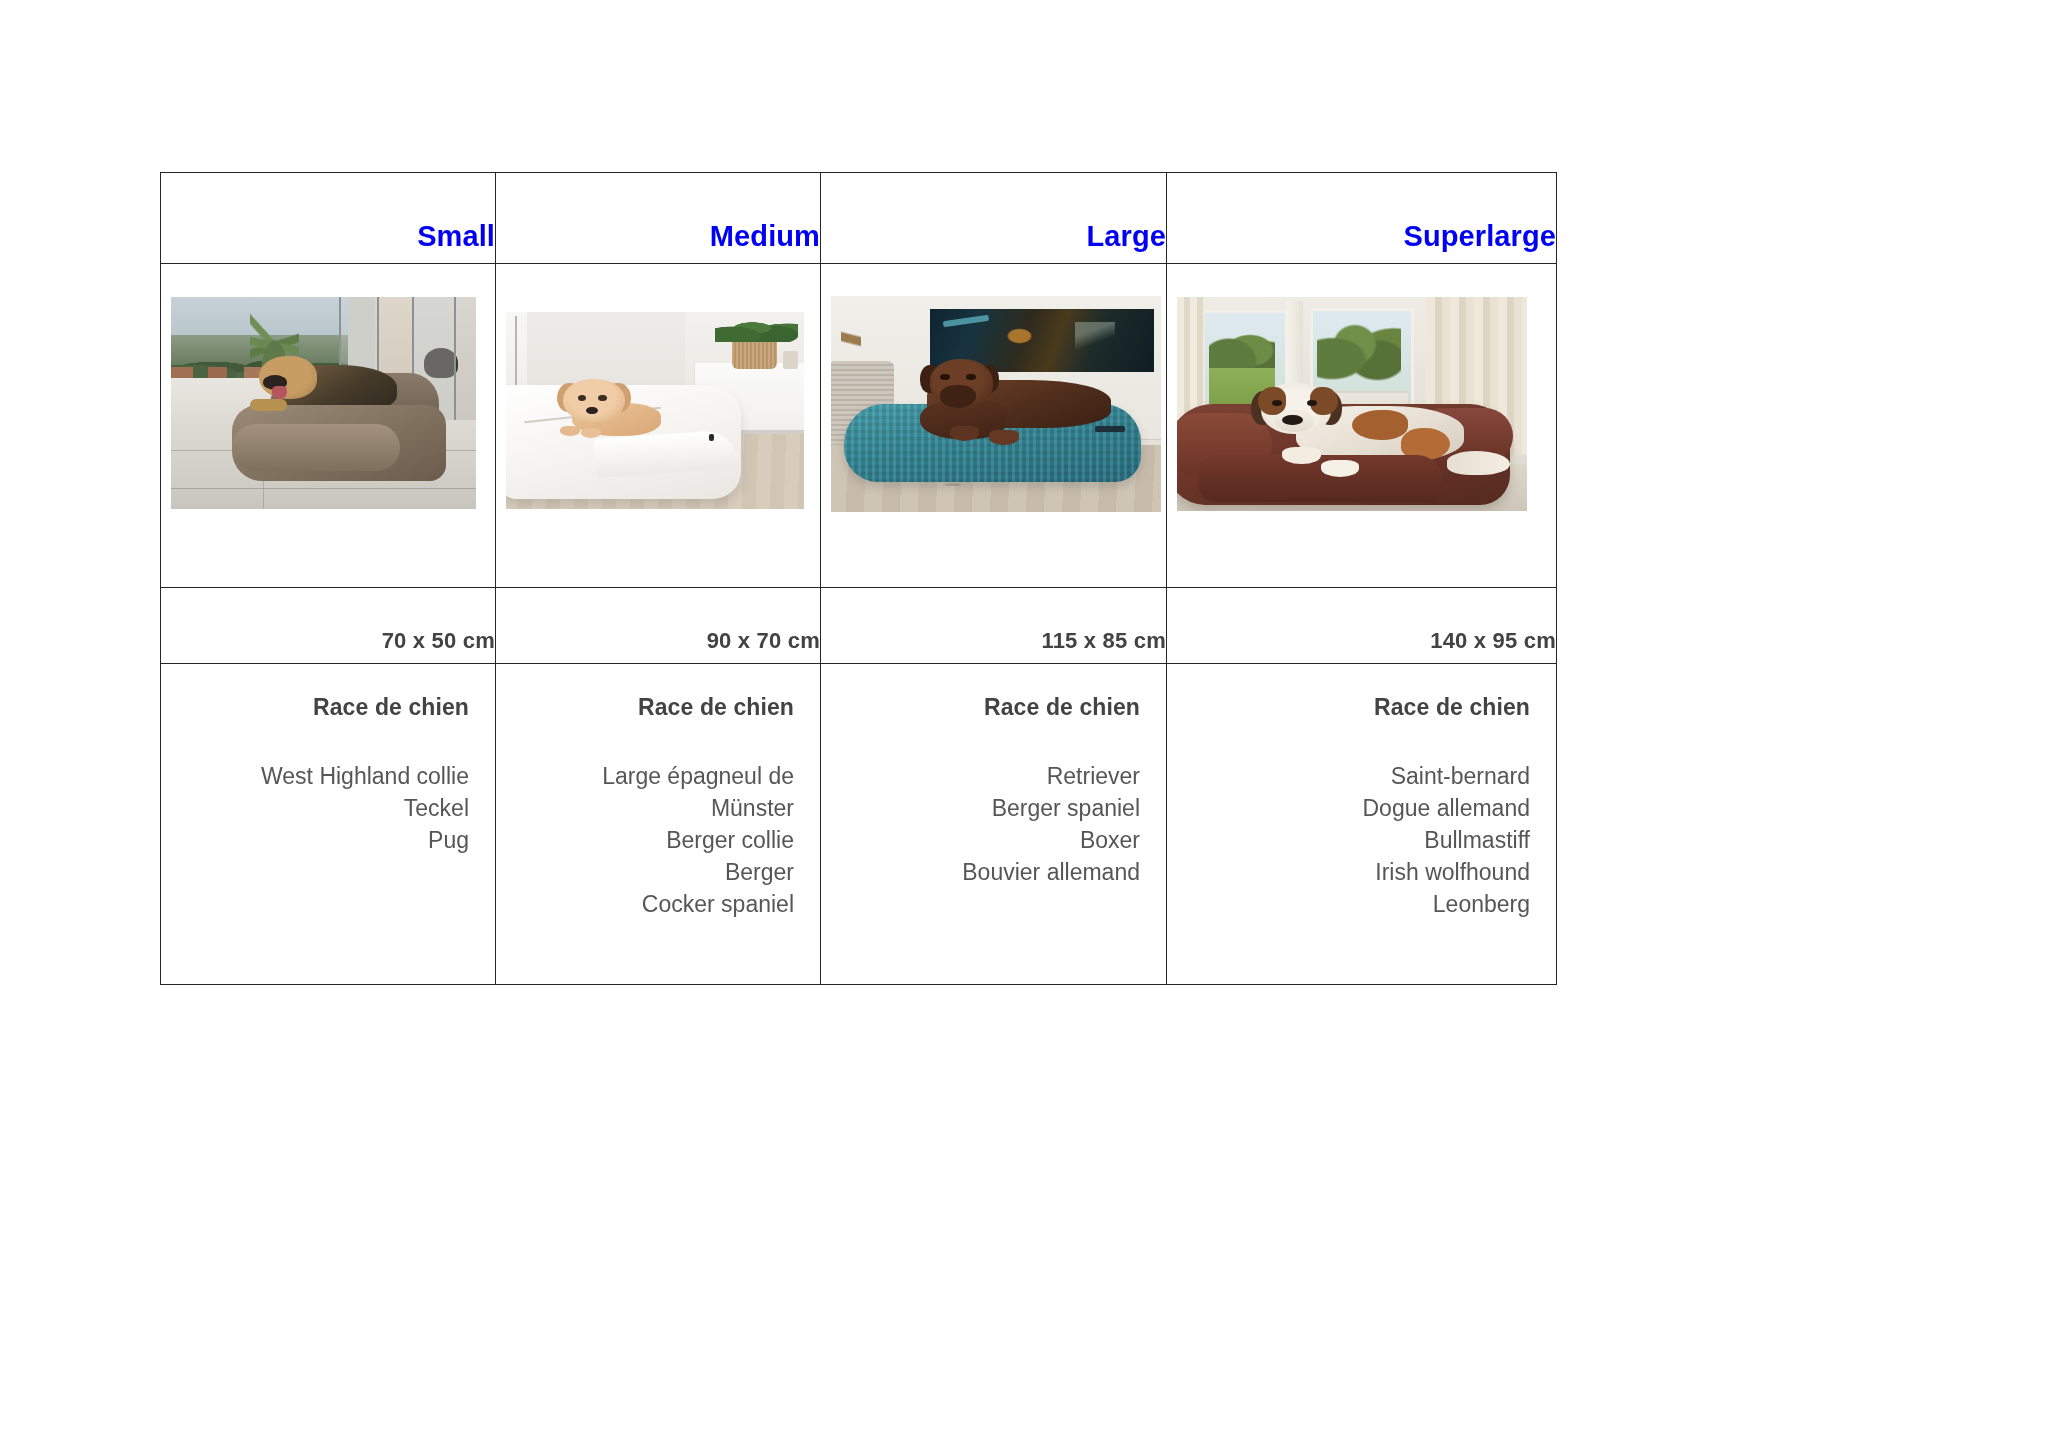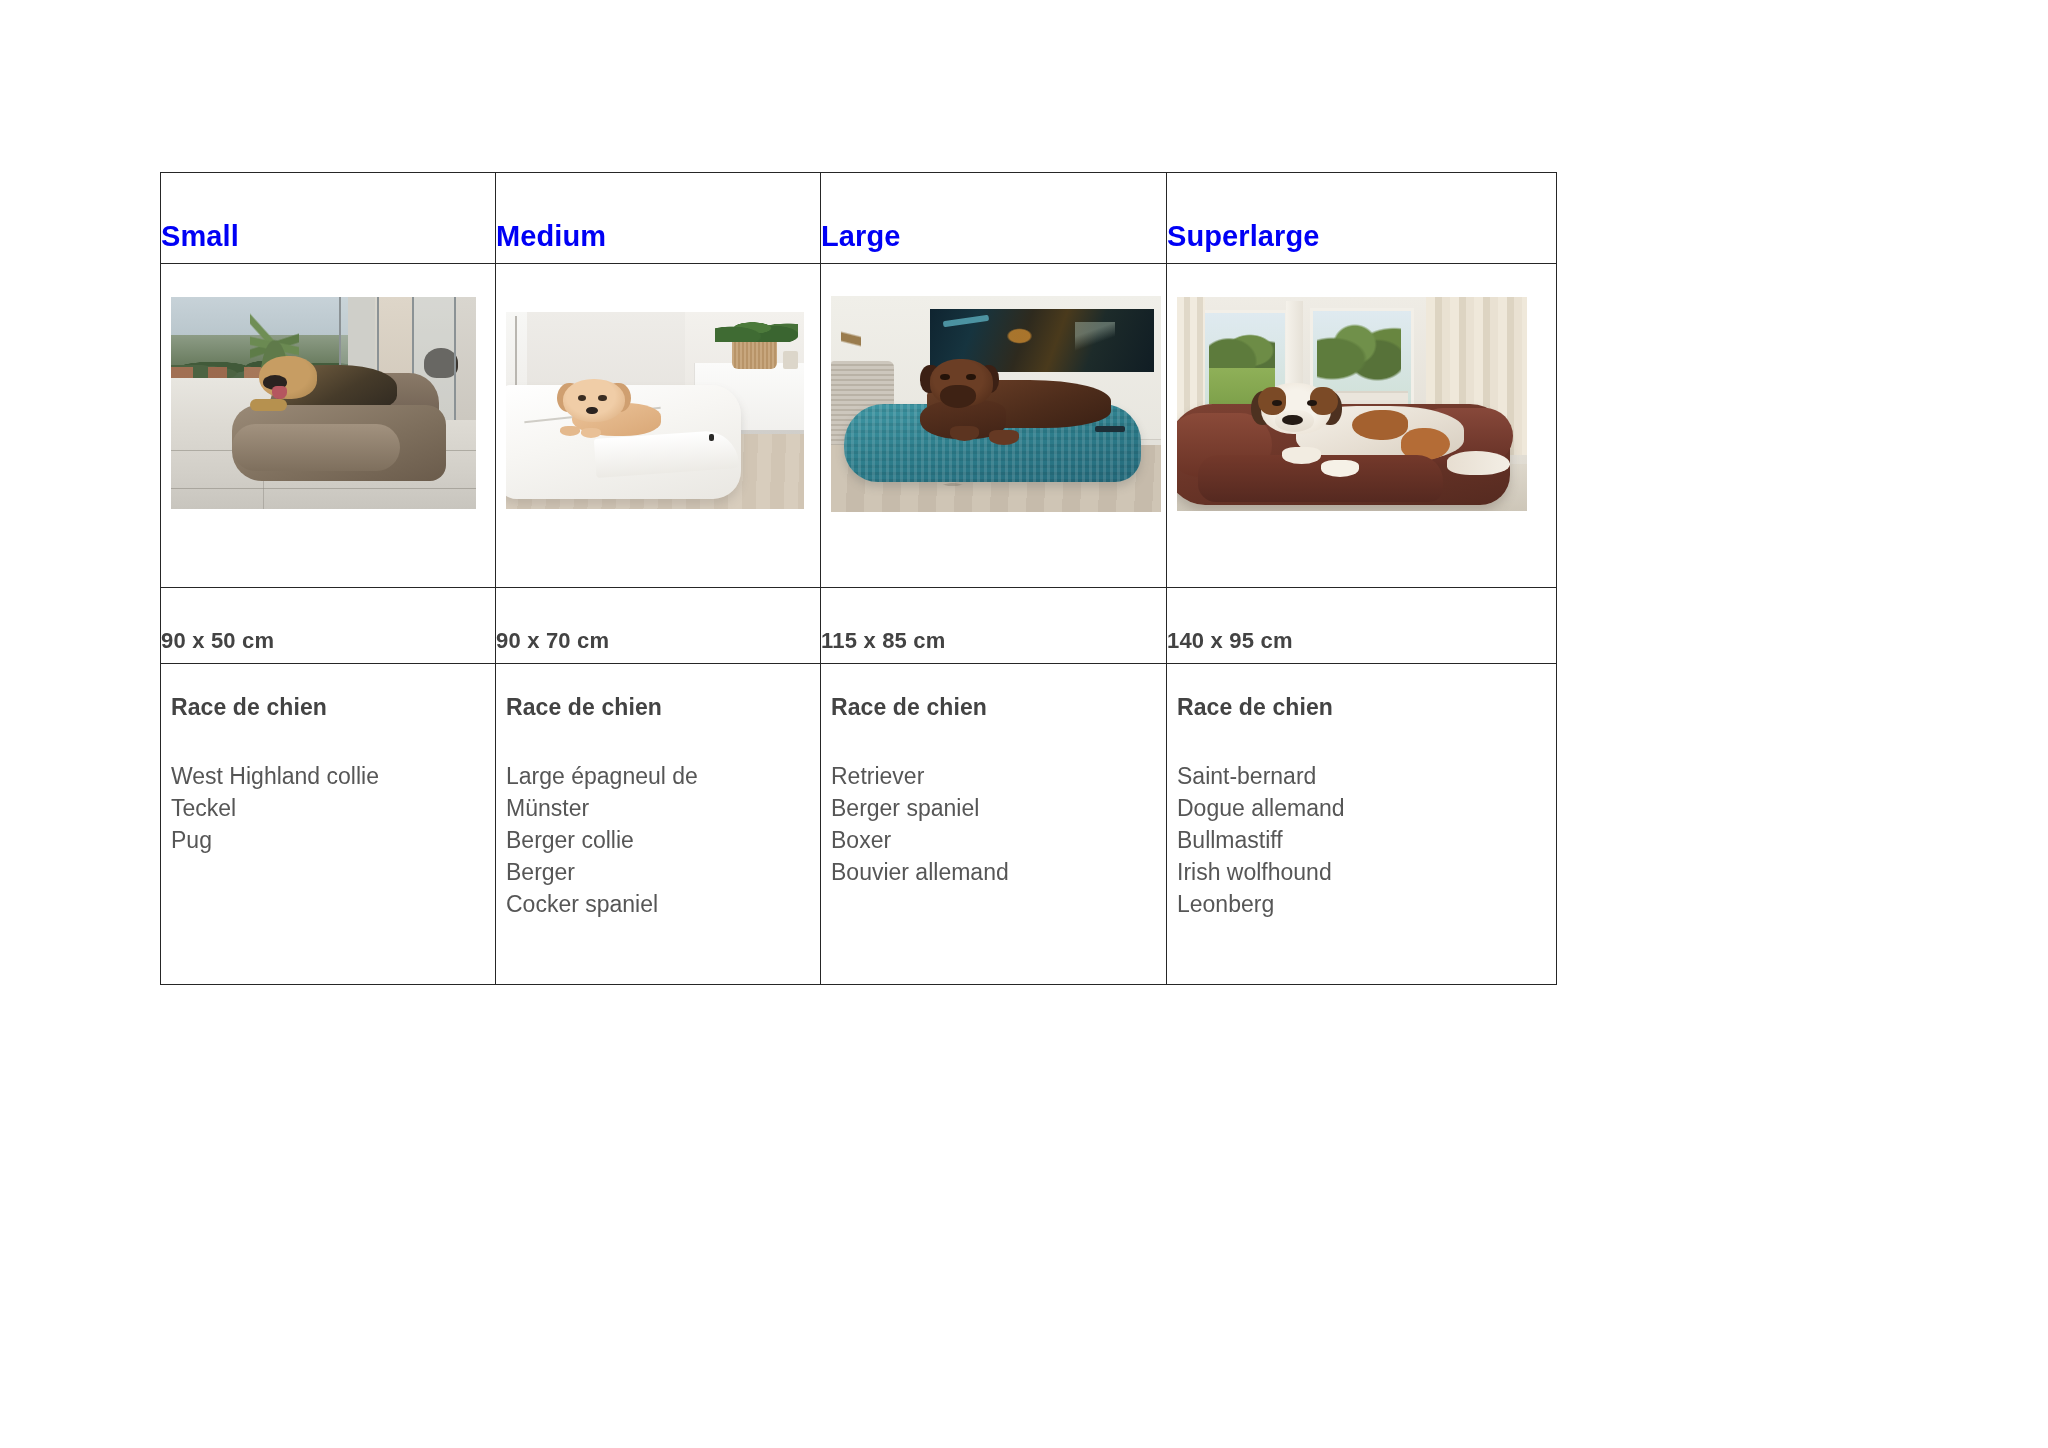--- a/index.html
+++ b/index.html
@@ -27,21 +27,21 @@
     left: 160px;
     top: 172px;
     width: 1396px;
     border-collapse: collapse;
     table-layout: fixed;
     background: #ffffff;
   }
   .size-table td {
     border: 1.6px solid #262626;
     vertical-align: middle;
-    text-align: left;
+    text-align: right;
     padding: 0;
     background: #ffffff;
   }
 
   
   col.c1 { width: 335px; }
   col.c2 { width: 325px; }
   col.c3 { width: 346px; }
   col.c4 { width: 390px; }
 
@@ -663,21 +663,21 @@
               <div class="bed-front"></div>
               <div class="paw-a"></div>
               <div class="paw-b"></div>
             </div>
           </div>
         </td>
       </tr>
 
       <tr class="row-dims">
         <td>
-          <span class="dim-text">90 x 50 cm</span>
+          <span class="dim-text">70 x 50 cm</span>
         </td>
         <td>
           <span class="dim-text">90 x 70 cm</span>
         </td>
         <td>
           <span class="dim-text">115 x 85 cm</span>
         </td>
         <td>
           <span class="dim-text">140 x 95 cm</span>
         </td>

